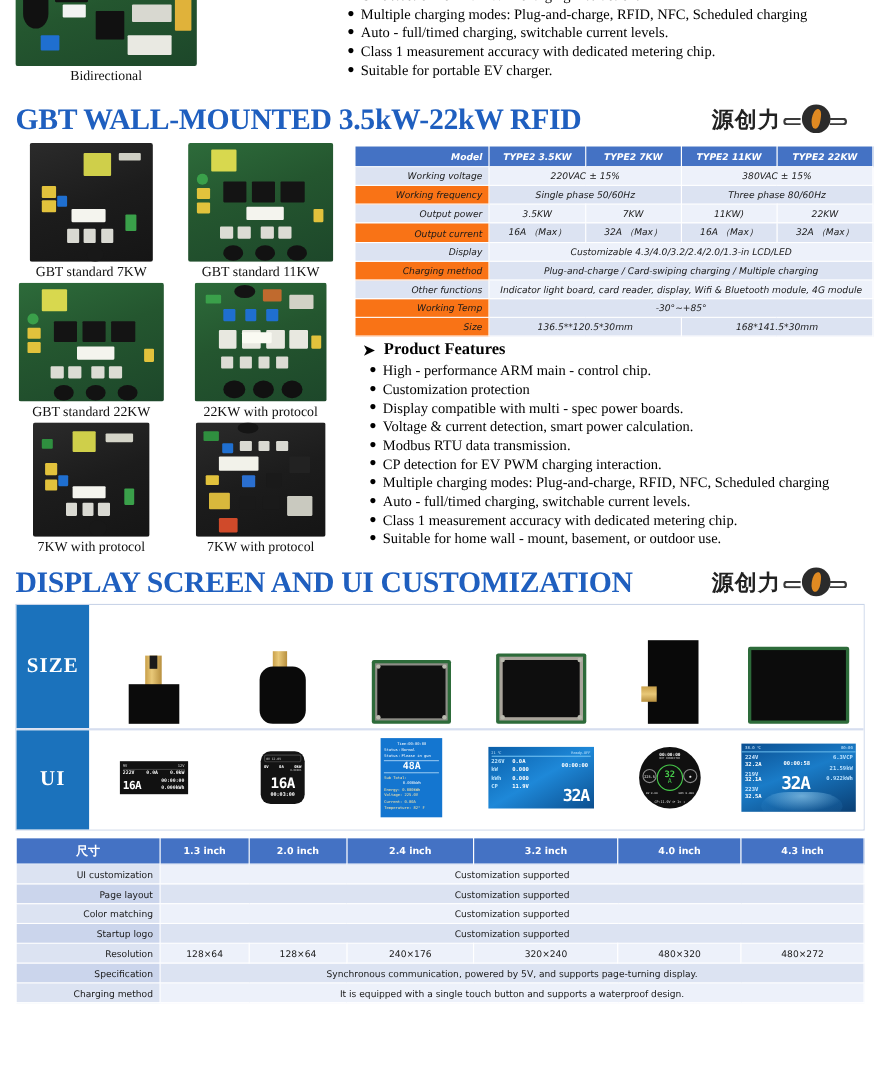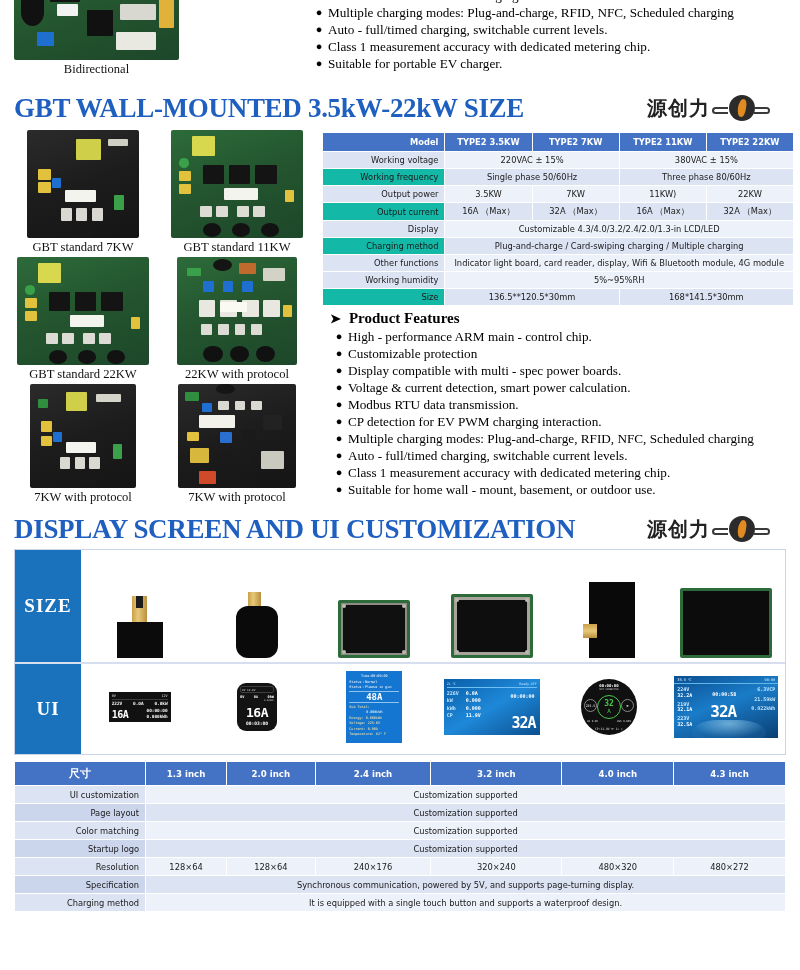--- a/index.html
+++ b/index.html
@@ -98,38 +98,38 @@
 
   
   .board { position: relative; width: 100%; height: 100%; }
   .board.green { background: linear-gradient(160deg,#2d6b3a 0%,#24562f 45%,#1d472a 100%); }
   .board.black { background: linear-gradient(160deg,#2b2b2b 0%,#1c1c1c 50%,#151515 100%); }
   .cmp { position: absolute; border-radius: 1px; }
 
   
   .spec-col { flex: 1; padding: 4px 6px 0 2px; }
   table.spec { width: 100%; border-collapse: collapse;
-    font-family: "DejaVu Sans", sans-serif; font-size: 8.3px; }
+    font-family: "DejaVu Sans", sans-serif; font-size: 8.3px; font-style: italic; }
   table.spec th {
     background: #4472C4; color: #fff; font-weight: bold;
     padding: 4px 3px; text-align: center; font-size: 8.3px;
     border: 1px solid #fff;
   }
   table.spec th.rowhead { text-align: right; padding-right: 6px; }
   table.spec td {
     padding: 3px 3px; text-align: center; color: #1a1a1a;
     border: 1px solid #ffffff;
   }
   table.spec td.rh {
     text-align: right; padding-right: 6px; background: #DCE3F2; color: #1a1a1a;
   }
   table.spec tr.odd td { background: #EDF1FA; }
   table.spec tr.even td { background: #DCE3F2; }
   table.spec tr.odd td.rh { background: #DCE3F2; }
-  table.spec tr.even td.rh { background: #14b8a6; }
+  table.spec tr.even td.rh { background: #f97316; }
 
   
   .features { padding: 4px 10px 0 8px; }
   .feat-head {
     display: flex; align-items: center; gap: 8px;
     font-weight: bold; font-size: 15px; color: #000;
     margin-bottom: 1px;
   }
   .feat-head .arrow { font-size: 13px; }
 
@@ -309,21 +309,21 @@
       <span class="btxt">Class 1 measurement accuracy with dedicated metering chip.</span>
     </div>
     <div class="bullet-line">
       <span class="bdot">●</span>
       <span class="btxt">Suitable for portable EV charger.</span>
     </div>
   </div>
 </div>
 
 <div class="title-row spaced">
-  <div class="big-title">GBT WALL-MOUNTED 3.5kW-22kW SIZE</div>
+  <div class="big-title">GBT WALL-MOUNTED 3.5kW-22kW RFID</div>
   <div class="logo">
     <span class="logo-cn">源创力</span>
     <span class="logo-mark">
       <span class="tick l"></span>
       <span class="disc"></span>
       <span class="swoosh"></span>
       <span class="tick r"></span>
     </span>
   </div>
 </div>
@@ -516,23 +516,23 @@
             <td colspan="4">Customizable 4.3/4.0/3.2/2.4/2.0/1.3-in LCD/LED</td>
           </tr>
           <tr class="even">
             <td class="rh">Charging method</td>
             <td colspan="4">Plug-and-charge / Card-swiping charging / Multiple charging</td>
           </tr>
           <tr class="odd">
             <td class="rh">Other functions</td>
             <td colspan="4">Indicator light board, card reader, display, Wifi &amp; Bluetooth module, 4G module</td>
           </tr>
-          <tr class="odd">
-            <td class="rh">Working humidity</td>
-            <td colspan="4">5%~95%RH</td>
+          <tr class="even">
+            <td class="rh">Working Temp</td>
+            <td colspan="4">-30°~+85°</td>
           </tr>
           <tr class="even">
             <td class="rh">Size</td>
             <td colspan="2">136.5**120.5*30mm</td>
             <td colspan="2">168*141.5*30mm</td>
           </tr>
         </tbody>
     </table>
 
     <div class="features">
@@ -540,21 +540,21 @@
         <span class="arrow">➤</span>
         <span>Product Features</span>
       </div>
       <div id="feature-list">
           <div class="bullet-line">
             <span class="bdot">●</span>
             <span class="btxt">High - performance ARM main - control chip.</span>
           </div>
           <div class="bullet-line">
             <span class="bdot">●</span>
-            <span class="btxt">Customizable protection</span>
+            <span class="btxt">Customization protection</span>
           </div>
           <div class="bullet-line">
             <span class="bdot">●</span>
             <span class="btxt">Display compatible with multi - spec power boards.</span>
           </div>
           <div class="bullet-line">
             <span class="bdot">●</span>
             <span class="btxt">Voltage &amp; current detection, smart power calculation.</span>
           </div>
           <div class="bullet-line">

